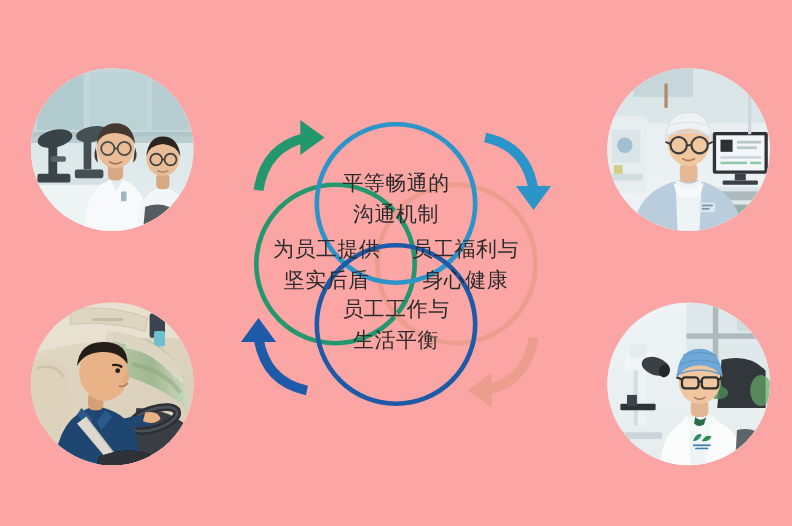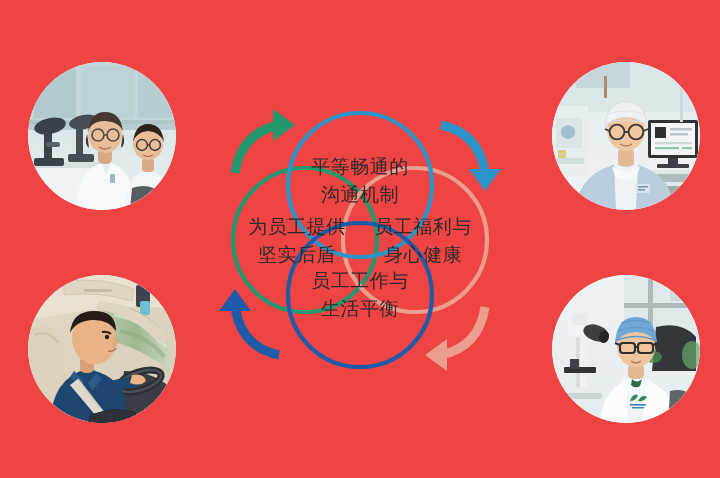--- a/index.html
+++ b/index.html
@@ -14,21 +14,21 @@
     position: relative;
     overflow: hidden;
     font-family: "Liberation Sans", "DejaVu Sans", sans-serif;
   }
 
   #stage {
     position: absolute;
     left: 0; top: 0;
     width: 720px;
     height: 478px;
-    background: #ef4444;
+    background: #fca5a5;
   }
 
   
   .photo {
     position: absolute;
     border-radius: 50%;
     overflow: hidden;
     background: #dfe6e9;
   }
   .photo svg { display: block; width: 100%; height: 100%; }

